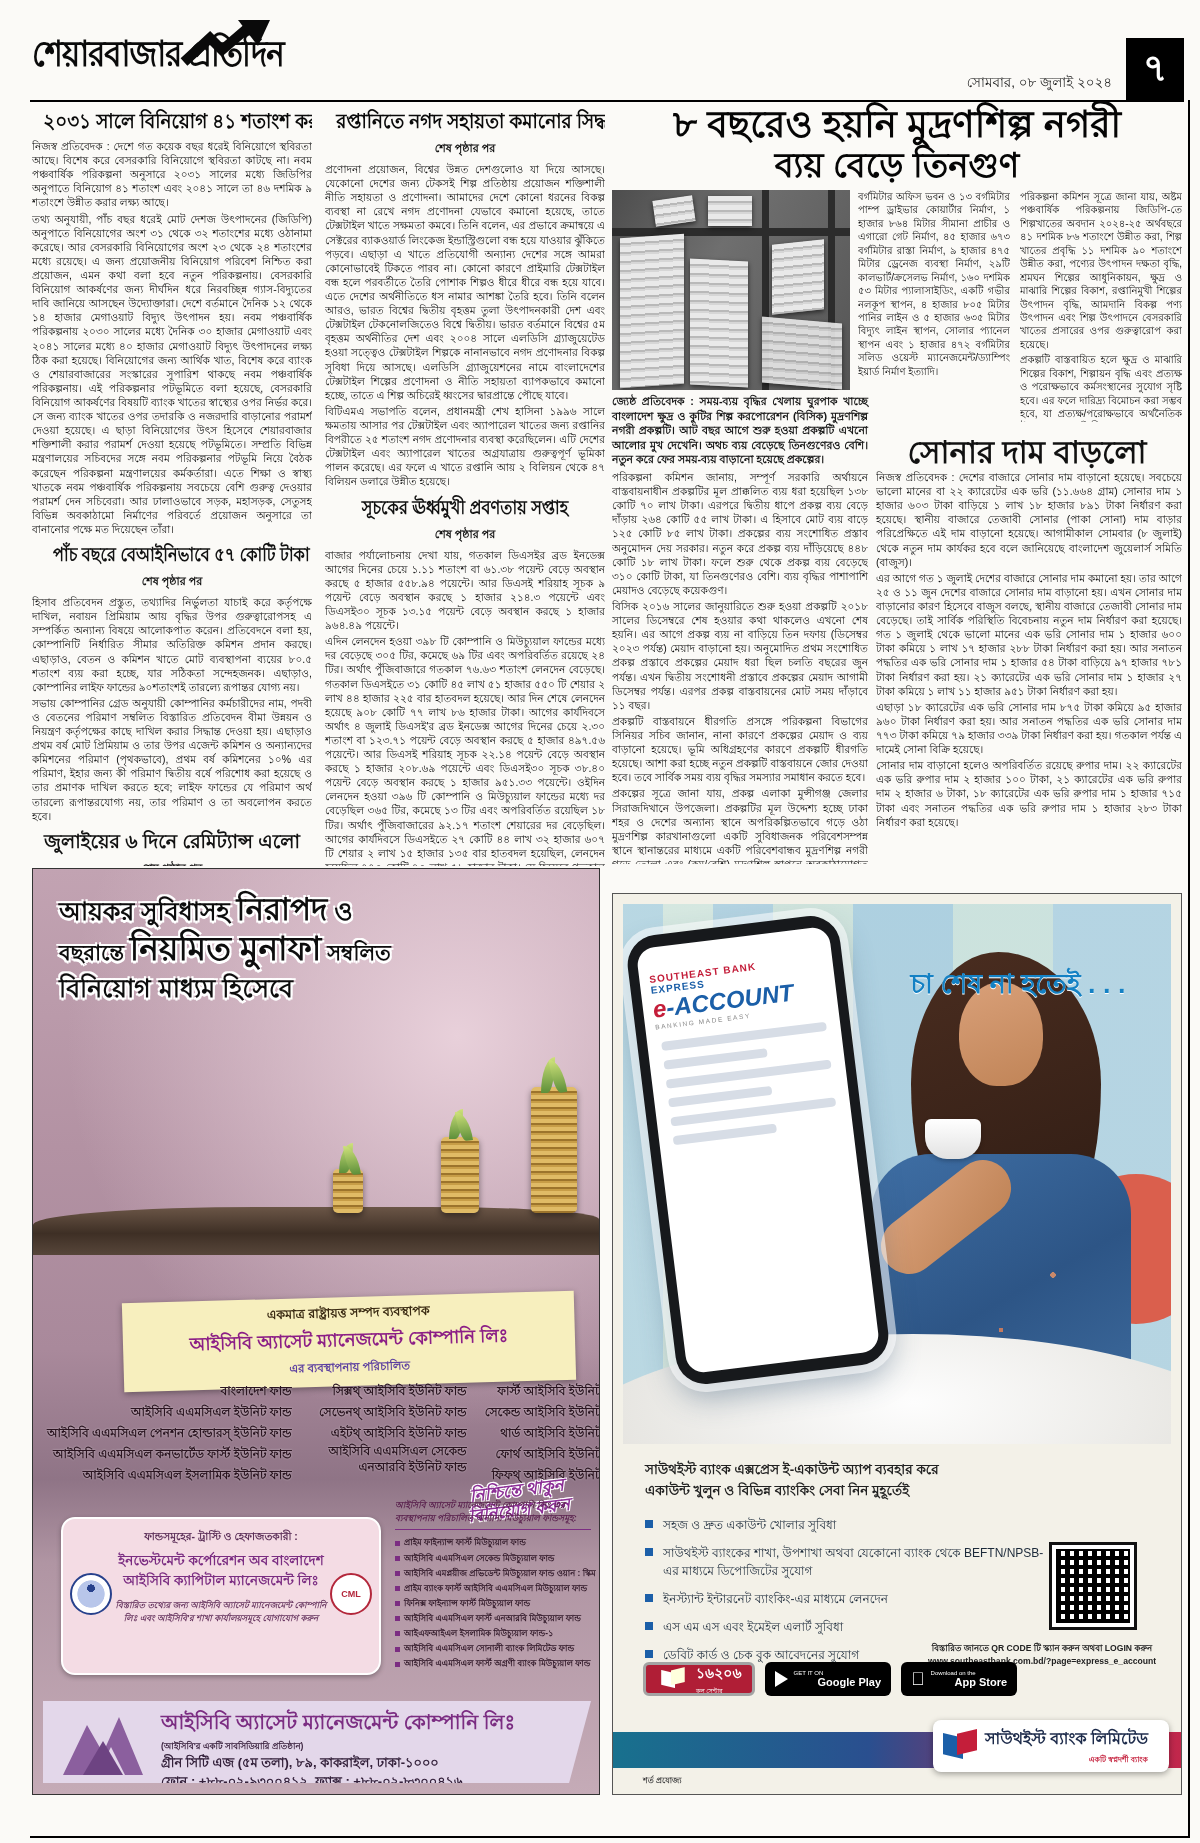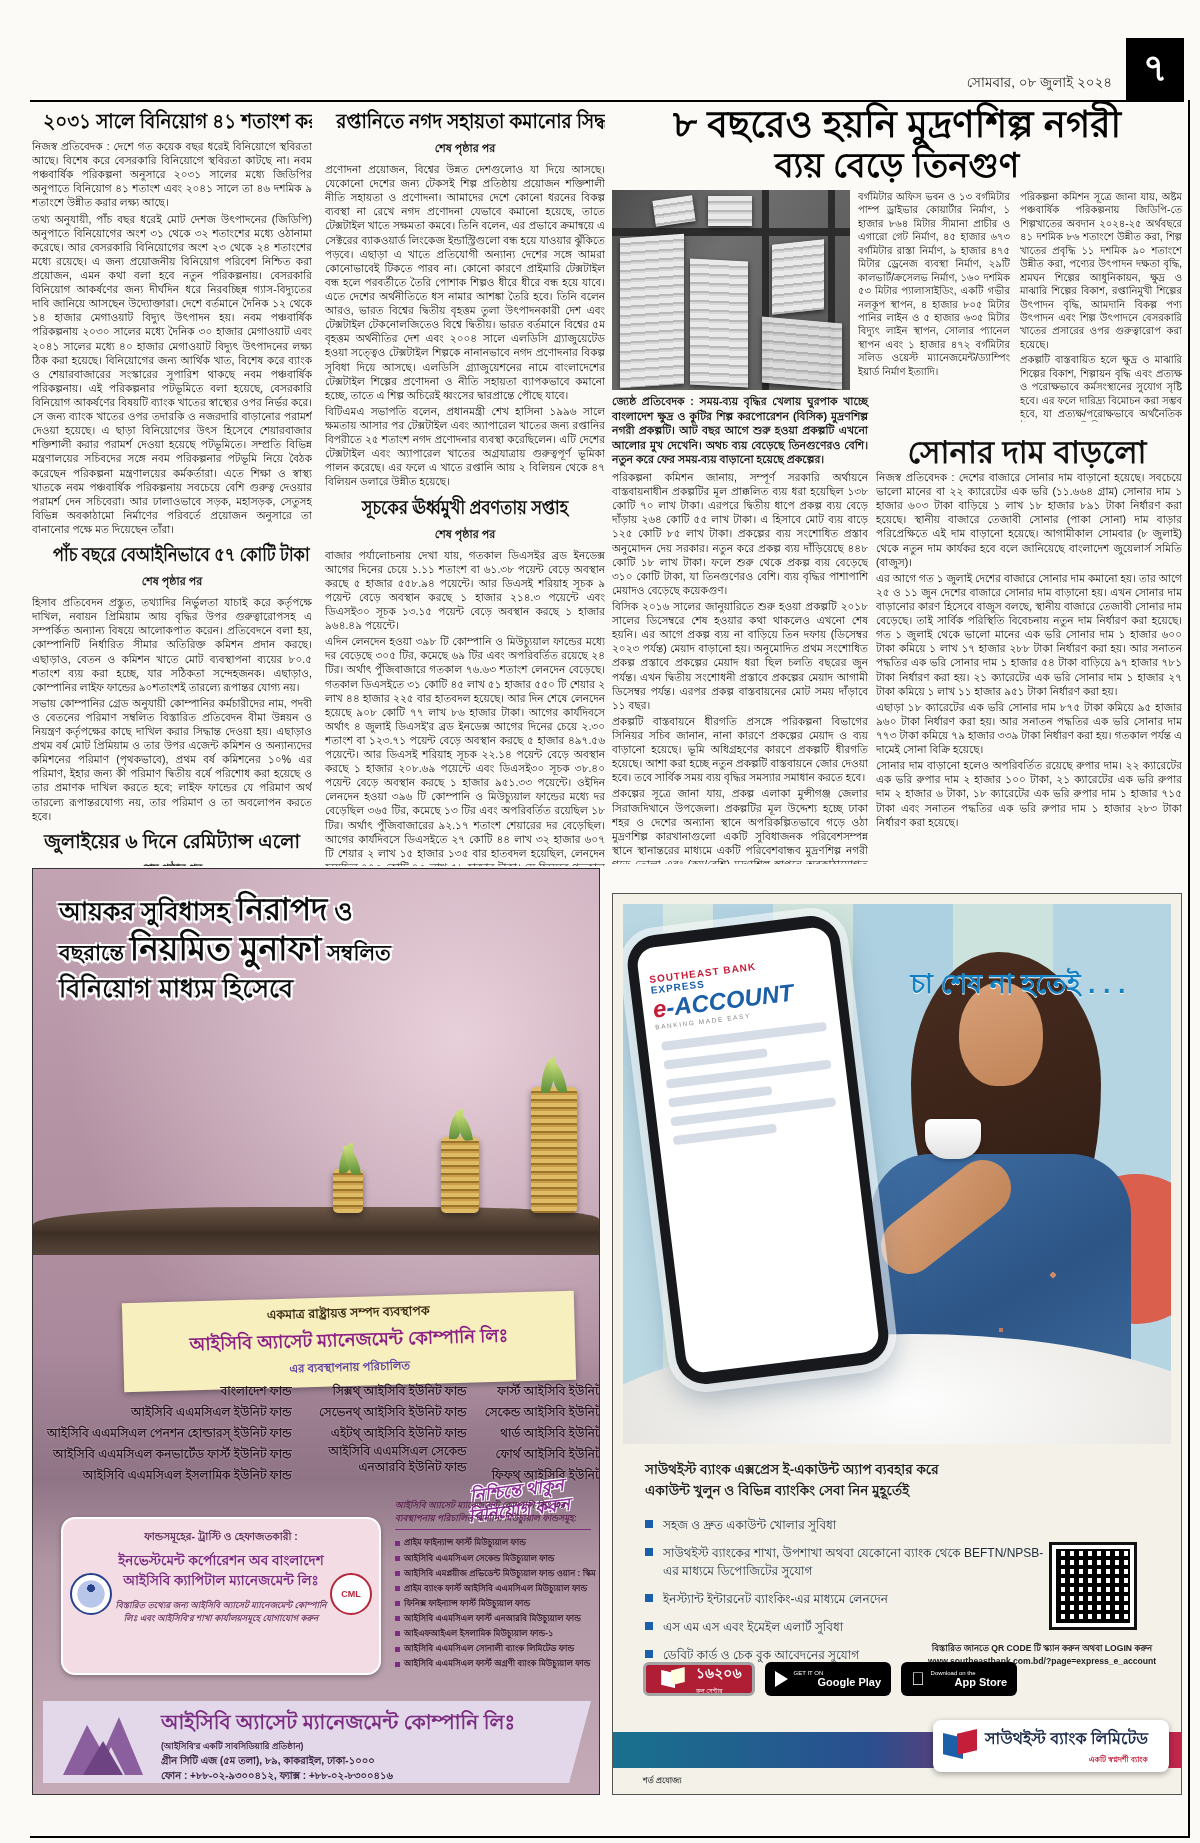--- a/index.html
+++ b/index.html
@@ -90,21 +90,21 @@
   #cml-logo { right:7px; top:54px; border-color:#b3273b; color:#b3273b; font-size:9px; font-weight:900; }
   #other-funds { position:absolute; left:362px; top:630px; width:196px; }
   #other-funds .of-head { font-size:8.8px; font-weight:bold; font-style:italic; color:#5c2550;
     border-bottom:1px solid #7b2d82; padding-bottom:4px; margin-bottom:5px; line-height:1.5; }
   .of-item { font-size:8.4px; font-weight:bold; color:#301828; line-height:1.8; white-space:nowrap; }
   .of-item::before { content:""; display:inline-block; width:5px; height:5px; background:#7b2d82; margin-right:4px; vertical-align:middle; }
   #icb-footer { position:absolute; left:10px; top:832px; width:548px; height:82px; background:#e3d7ea;
     clip-path:polygon(0 0,100% 0,96% 100%,0 100%); padding:6px 10px 6px 118px; }
   #icb-footer .f1 { font-size:20px; font-weight:900; color:#7b2d82; white-space:nowrap; }
   #icb-footer .f2 { font-size:8.6px; font-weight:bold; color:#3c2440; }
-  #icb-footer .f3 { font-size:10px; font-weight:bold; color:#33203a; line-height:1.45; }
+  #icb-footer .f3 { font-size:13px; font-weight:bold; color:#33203a; line-height:1.45; }
   #amcl-mark { position:absolute; left:28px; top:838px; }
 
   
   #ad-seb { left:612px; top:893px; width:570px; height:902px; background:#f3f1e8; border:1px solid #555; }
   #seb-hero { position:absolute; left:10px; top:10px; width:548px; height:540px; overflow:hidden;
     background:
       linear-gradient(90deg, rgba(182,214,226,.9) 0 40px, rgba(214,232,222,.85) 40px 90px, rgba(176,209,224,.9) 90px 150px, rgba(208,228,218,.85) 150px 230px, rgba(170,206,223,.9) 230px 330px, rgba(203,226,219,.85) 330px 430px, rgba(178,211,226,.9) 430px 100%),
       linear-gradient(180deg,#cfe3ec,#dfeae4); }
   #seb-red-circle { position:absolute; right:-40px; top:270px; width:150px; height:150px; border-radius:50%; background:#e04a33; opacity:.85; }
   #seb-table { position:absolute; left:-60px; bottom:-120px; width:700px; height:230px; border-radius:50%;
@@ -164,20 +164,27 @@
   #sb-mark .s2 { position:absolute; right:0; top:0; width:20px; height:26px; background:#c41e3a; clip-path:polygon(0 18%,100% 0,100% 82%,0 100%); }
   #seb-terms { position:absolute; left:30px; top:880px; font-size:8px; font-weight:bold; color:#444; }
   #frame-r { position:absolute; left:1188px; top:100px; width:2px; height:1738px; background:#000; }
   #frame-b { position:absolute; left:30px; top:1836px; width:1160px; height:2px; background:#000; }
 </style>
 </head>
 <body>
 
 <div id="page">
 
+  <div id="masthead">
+    <div class="logo-text">শেয়ারবাজার প্রতিদিন</div>
+    <svg width="90" height="46" viewBox="0 0 90 46">
+      <path d="M4 42 L30 18 L42 30 L70 6" stroke="#0a0a0a" stroke-width="10" fill="none"></path>
+      <path d="M58 0 L90 0 L78 26 Z" fill="#0a0a0a"></path>
+    </svg>
+  </div>
   <div id="dateline">সোমবার, ০৮ জুলাই ২০২৪</div>
   <div id="pagenum">৭</div>
   <div id="headrule"></div>
   <div id="frame-r"></div>
   <div id="frame-b"></div>
 
   <div class="newscol" style="left:32px; top:106px; width:280px; height:760px;">
     <div class="h1 sq" style="font-size:20px;">২০৩১ সালে বিনিয়োগ ৪১ শতাংশ করার লক্ষ্য</div>
     <div class="para">নিজস্ব প্রতিবেদক : দেশে গত কয়েক বছর ধরেই বিনিয়োগে স্থবিরতা আছে। বিশেষ করে বেসরকারি বিনিয়োগে স্থবিরতা কাটছে না। নবম পঞ্চবার্ষিক পরিকল্পনা অনুসারে ২০৩১ সালের মধ্যে জিডিপির অনুপাতে বিনিয়োগ ৪১ শতাংশ এবং ২০৪১ সালে তা ৪৬ দশমিক ৯ শতাংশে উন্নীত করার লক্ষ্য আছে।</div>
     <div class="para">তথ্য অনুযায়ী, পাঁচ বছর ধরেই মোট দেশজ উৎপাদনের (জিডিপি) অনুপাতে বিনিয়োগের অংশ ৩১ থেকে ৩২ শতাংশের মধ্যে ওঠানামা করেছে। আর বেসরকারি বিনিয়োগের অংশ ২৩ থেকে ২৪ শতাংশের মধ্যে রয়েছে। এ জন্য প্রয়োজনীয় বিনিয়োগ পরিবেশ নিশ্চিত করা প্রয়োজন, এমন কথা বলা হবে নতুন পরিকল্পনায়। বেসরকারি বিনিয়োগ আকর্ষণের জন্য দীর্ঘদিন ধরে নিরবচ্ছিন্ন গ্যাস-বিদ্যুতের দাবি জানিয়ে আসছেন উদ্যোক্তারা। দেশে বর্তমানে দৈনিক ১২ থেকে ১৪ হাজার মেগাওয়াট বিদ্যুৎ উৎপাদন হয়। নবম পঞ্চবার্ষিক পরিকল্পনায় ২০৩০ সালের মধ্যে দৈনিক ৩০ হাজার মেগাওয়াট এবং ২০৪১ সালের মধ্যে ৪০ হাজার মেগাওয়াট বিদ্যুৎ উৎপাদনের লক্ষ্য ঠিক করা হয়েছে। বিনিয়োগের জন্য আর্থিক খাত, বিশেষ করে ব্যাংক ও শেয়ারবাজারের সংস্কারের সুপারিশ থাকছে নবম পঞ্চবার্ষিক পরিকল্পনায়। এই পরিকল্পনার পটভূমিতে বলা হয়েছে, বেসরকারি বিনিয়োগ আকর্ষণের বিষয়টি ব্যাংক খাতের স্বাস্থ্যের ওপর নির্ভর করে। সে জন্য ব্যাংক খাতের ওপর তদারকি ও নজরদারি বাড়ানোর পরামর্শ দেওয়া হয়েছে। এ ছাড়া বিনিয়োগের উৎস হিসেবে শেয়ারবাজার শক্তিশালী করার পরামর্শ দেওয়া হয়েছে পটভূমিতে। সম্প্রতি বিভিন্ন মন্ত্রণালয়ের সচিবদের সঙ্গে নবম পরিকল্পনার পটভূমি নিয়ে বৈঠক করেছেন পরিকল্পনা মন্ত্রণালয়ের কর্মকর্তারা। এতে শিক্ষা ও স্বাস্থ্য খাতকে নবম পঞ্চবার্ষিক পরিকল্পনায় সবচেয়ে বেশি গুরুত্ব দেওয়ার পরামর্শ দেন সচিবেরা। আর ঢালাওভাবে সড়ক, মহাসড়ক, সেতুসহ বিভিন্ন অবকাঠামো নির্মাণের পরিবর্তে প্রয়োজন অনুসারে তা বানানোর পক্ষে মত দিয়েছেন তাঁরা।</div>

